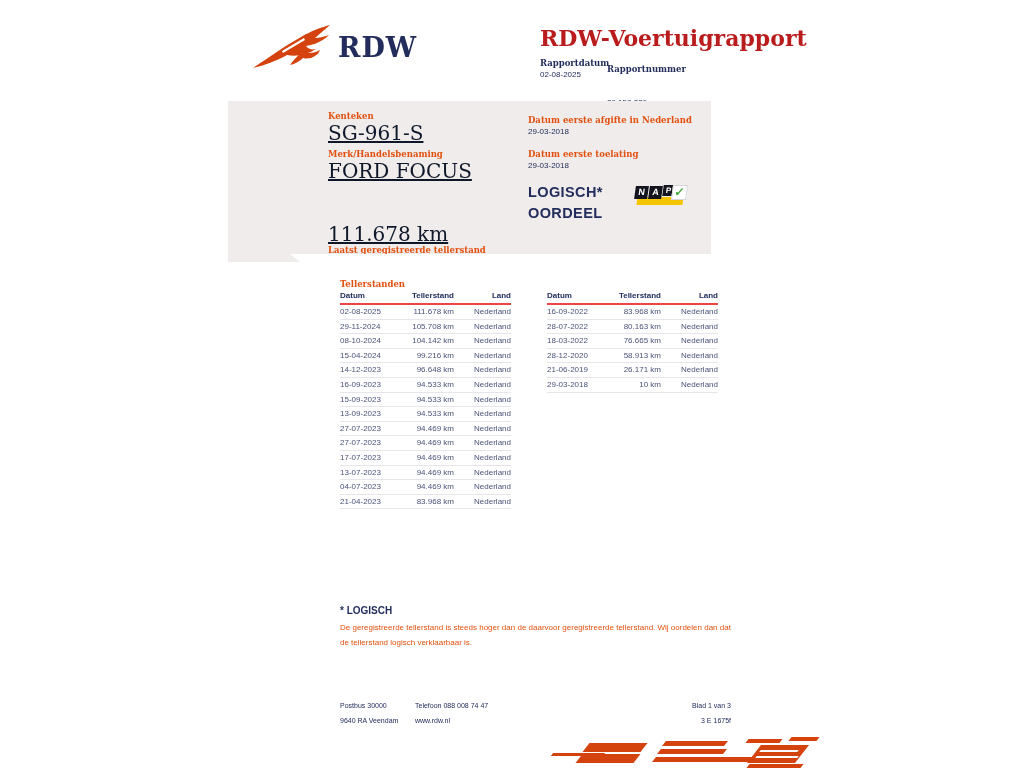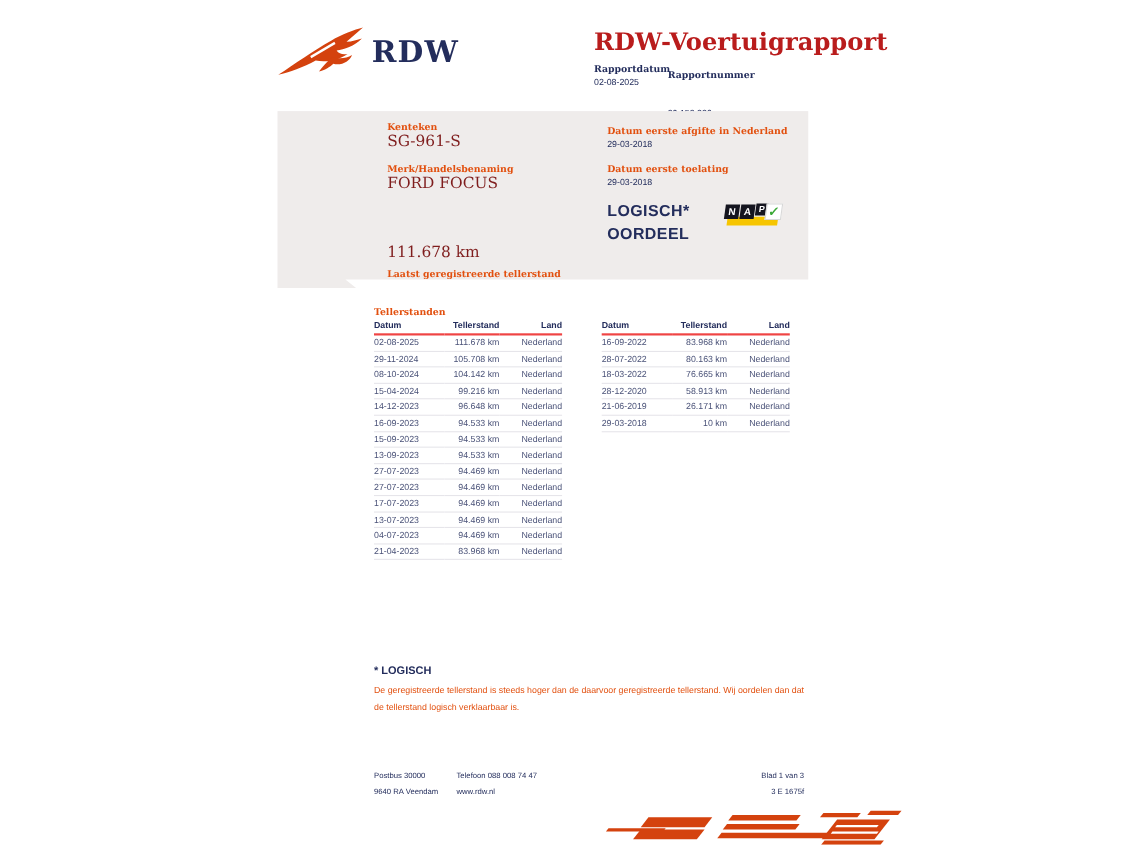--- a/index.html
+++ b/index.html
@@ -6,24 +6,24 @@
   html,body { width:1024px; height:768px; background:#ffffff; overflow:hidden; }
   body { font-family:"Liberation Sans", sans-serif; position:relative; }
   .abs { position:absolute; }
 
   
   .wordmark { font-family:"DejaVu Serif", serif; font-weight:600; font-size:27px; color:#232d5c; letter-spacing:1px; }
   .doc-title { font-family:"DejaVu Serif", serif; font-weight:700; font-size:22px; color:#b91c1c; }
   .lbl-navy { font-family:"DejaVu Serif", serif; font-weight:700; font-size:8.5px; color:#232d5c; }
   .lbl-orange { font-family:"DejaVu Serif", serif; font-weight:700; font-size:8.5px; color:#e2500f; }
   .val-sm { font-size:8px; color:#232d5c; }
-  .val-big { font-family:"DejaVu Serif", serif; font-size:14px; color:#7f1d1d; }
-
-  
-  .vehicle-box { left:252px; top:101px; width:528px; height:161px; background:#efeceb;
+  .val-big { font-family:"DejaVu Serif", serif; font-size:20px; color:#0f172a;text-decoration:underline; }
+
+  
+  .vehicle-box { left:228px; top:101px; width:528px; height:161px; background:#efeceb;
     clip-path:polygon(0 0, 483px 0, 483px 153px, 62px 153px, 72px 161px, 0 161px); }
   .oordeel { font-weight:700; font-size:14.5px; color:#232d5c; letter-spacing:.4px; }
 
   
   .nap { width:60px; height:24px; }
   .nap .bar { position:absolute; left:3px; top:13px; width:46px; height:8px; background:#f6c500; transform:skewX(-8deg); }
   .nap .tile { position:absolute; top:2px; width:13px; height:13px; background:#15151f; color:#fff; font-weight:700;
     font-size:9px; line-height:13px; text-align:center; transform:skewX(-8deg); }
   .nap .t0 { left:1px; } .nap .t1 { left:15px; } .nap .t2 { left:29px; top:1px; width:11px; height:11px; font-size:8px; line-height:11px; }
   .nap .check { position:absolute; left:38px; top:1px; width:15px; height:15px; background:#ffffff; border:1px solid #d8d8d8;

